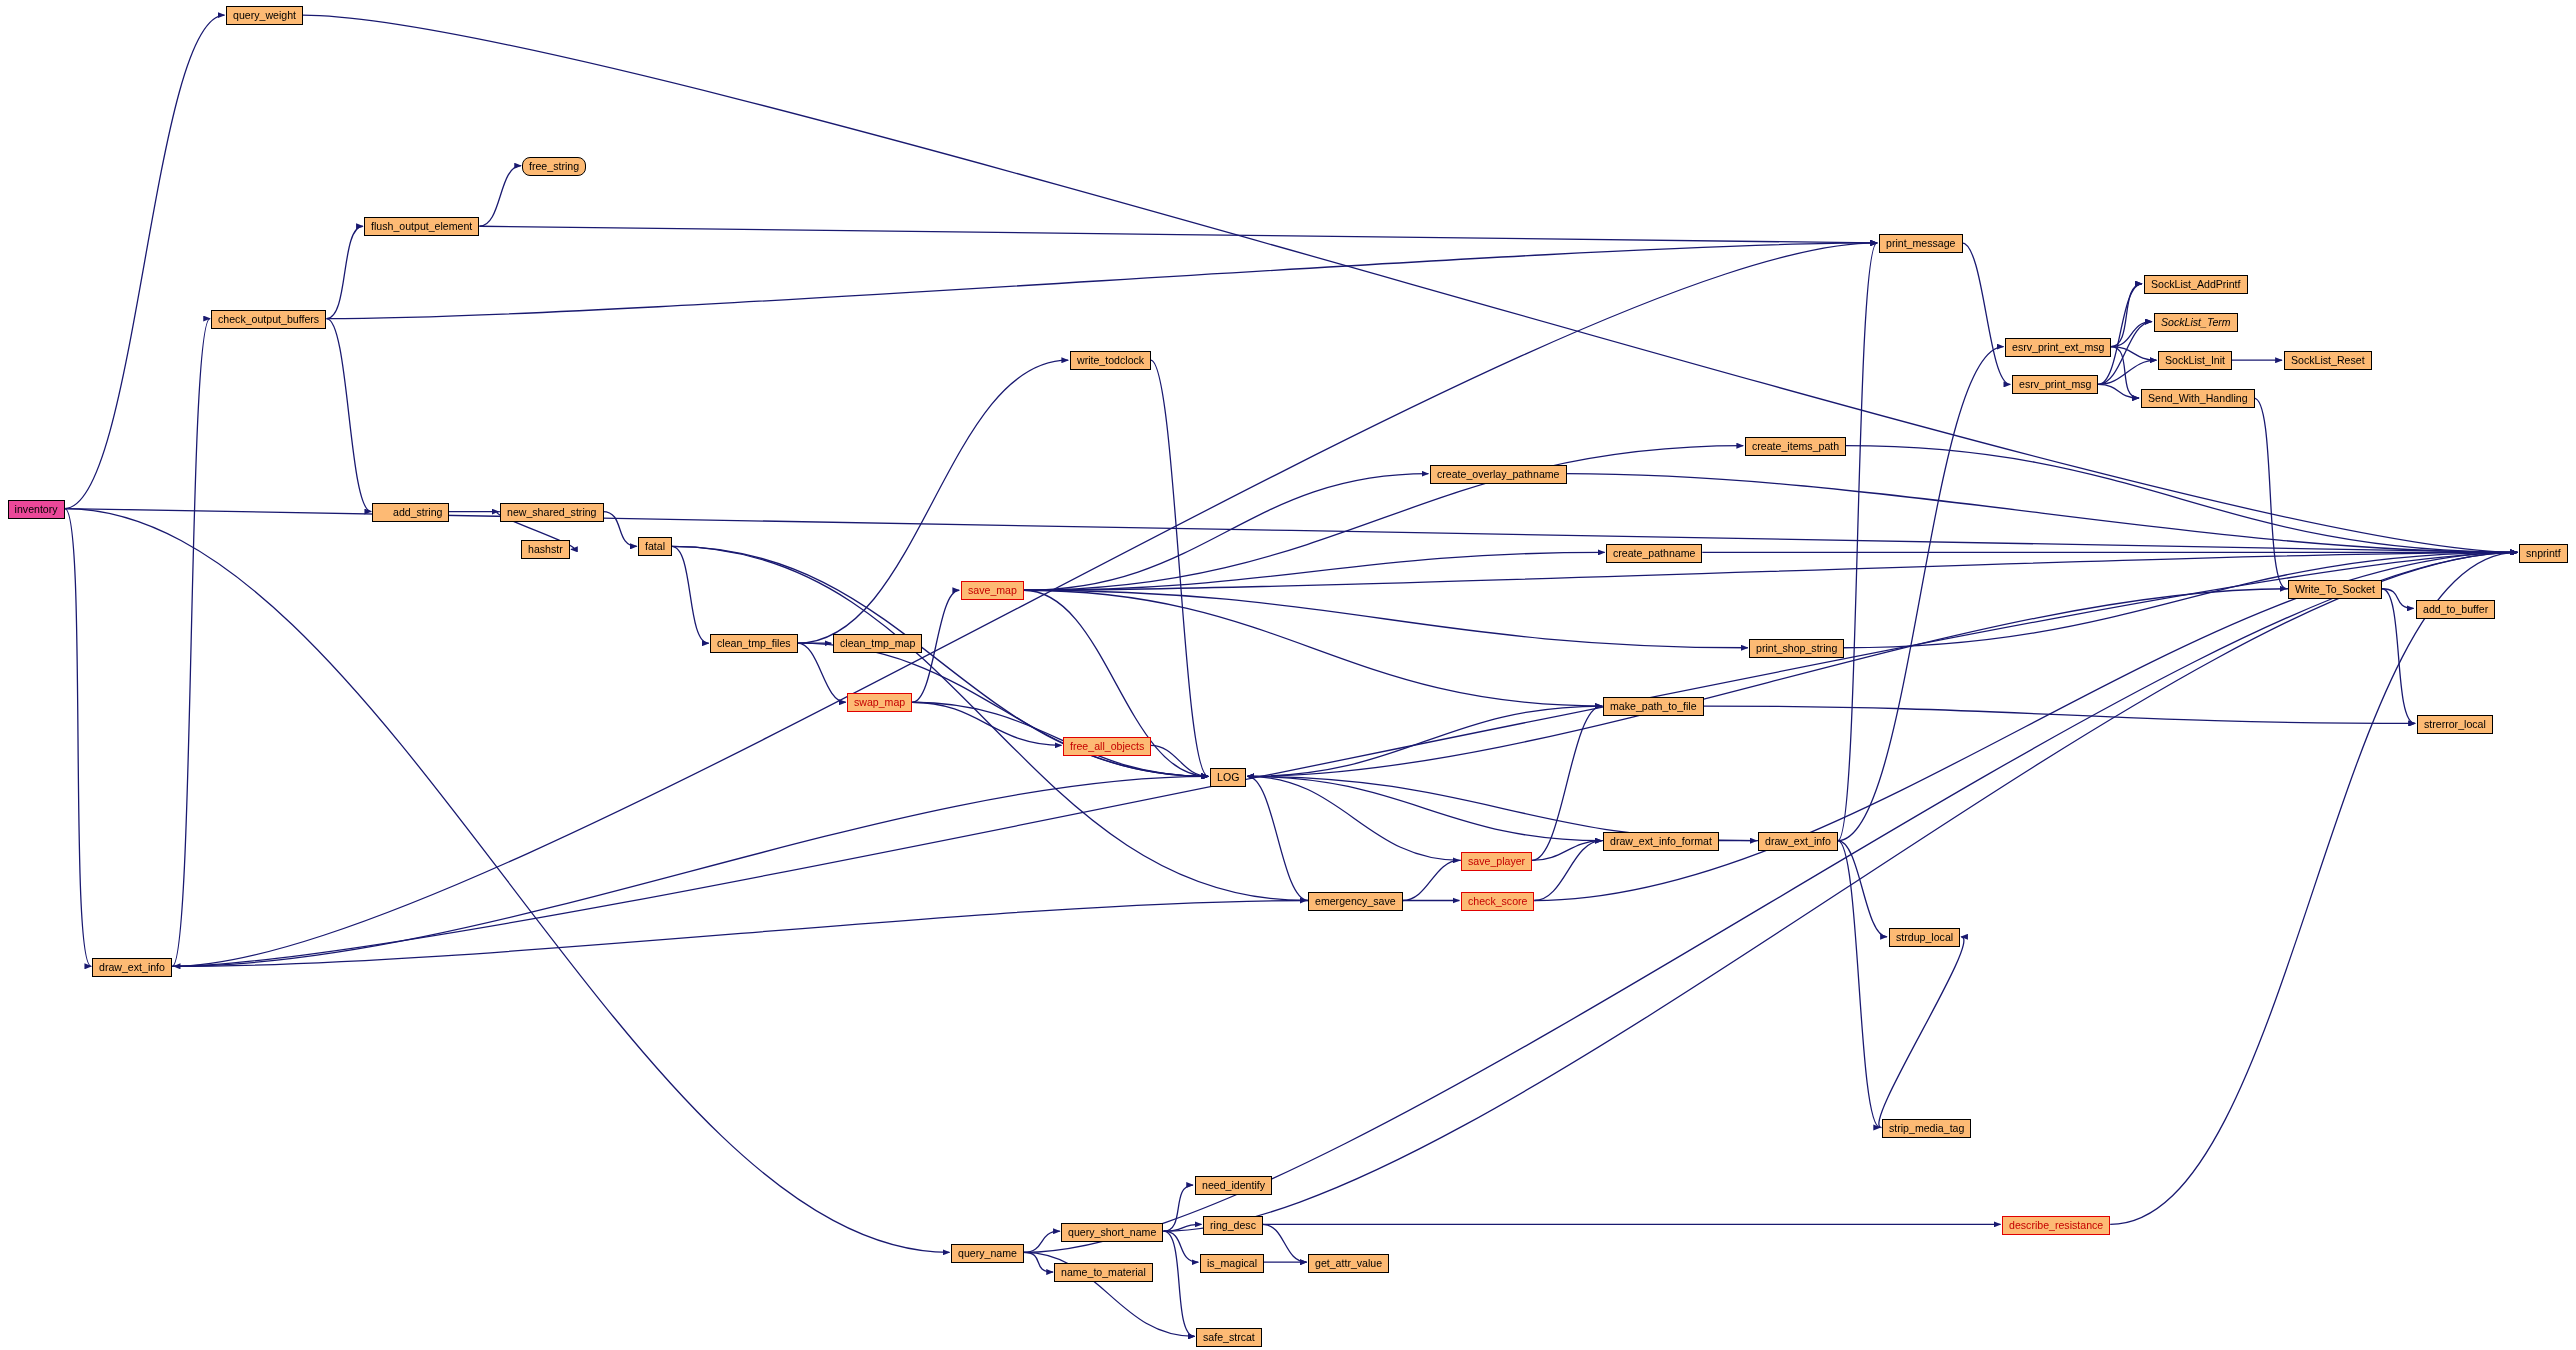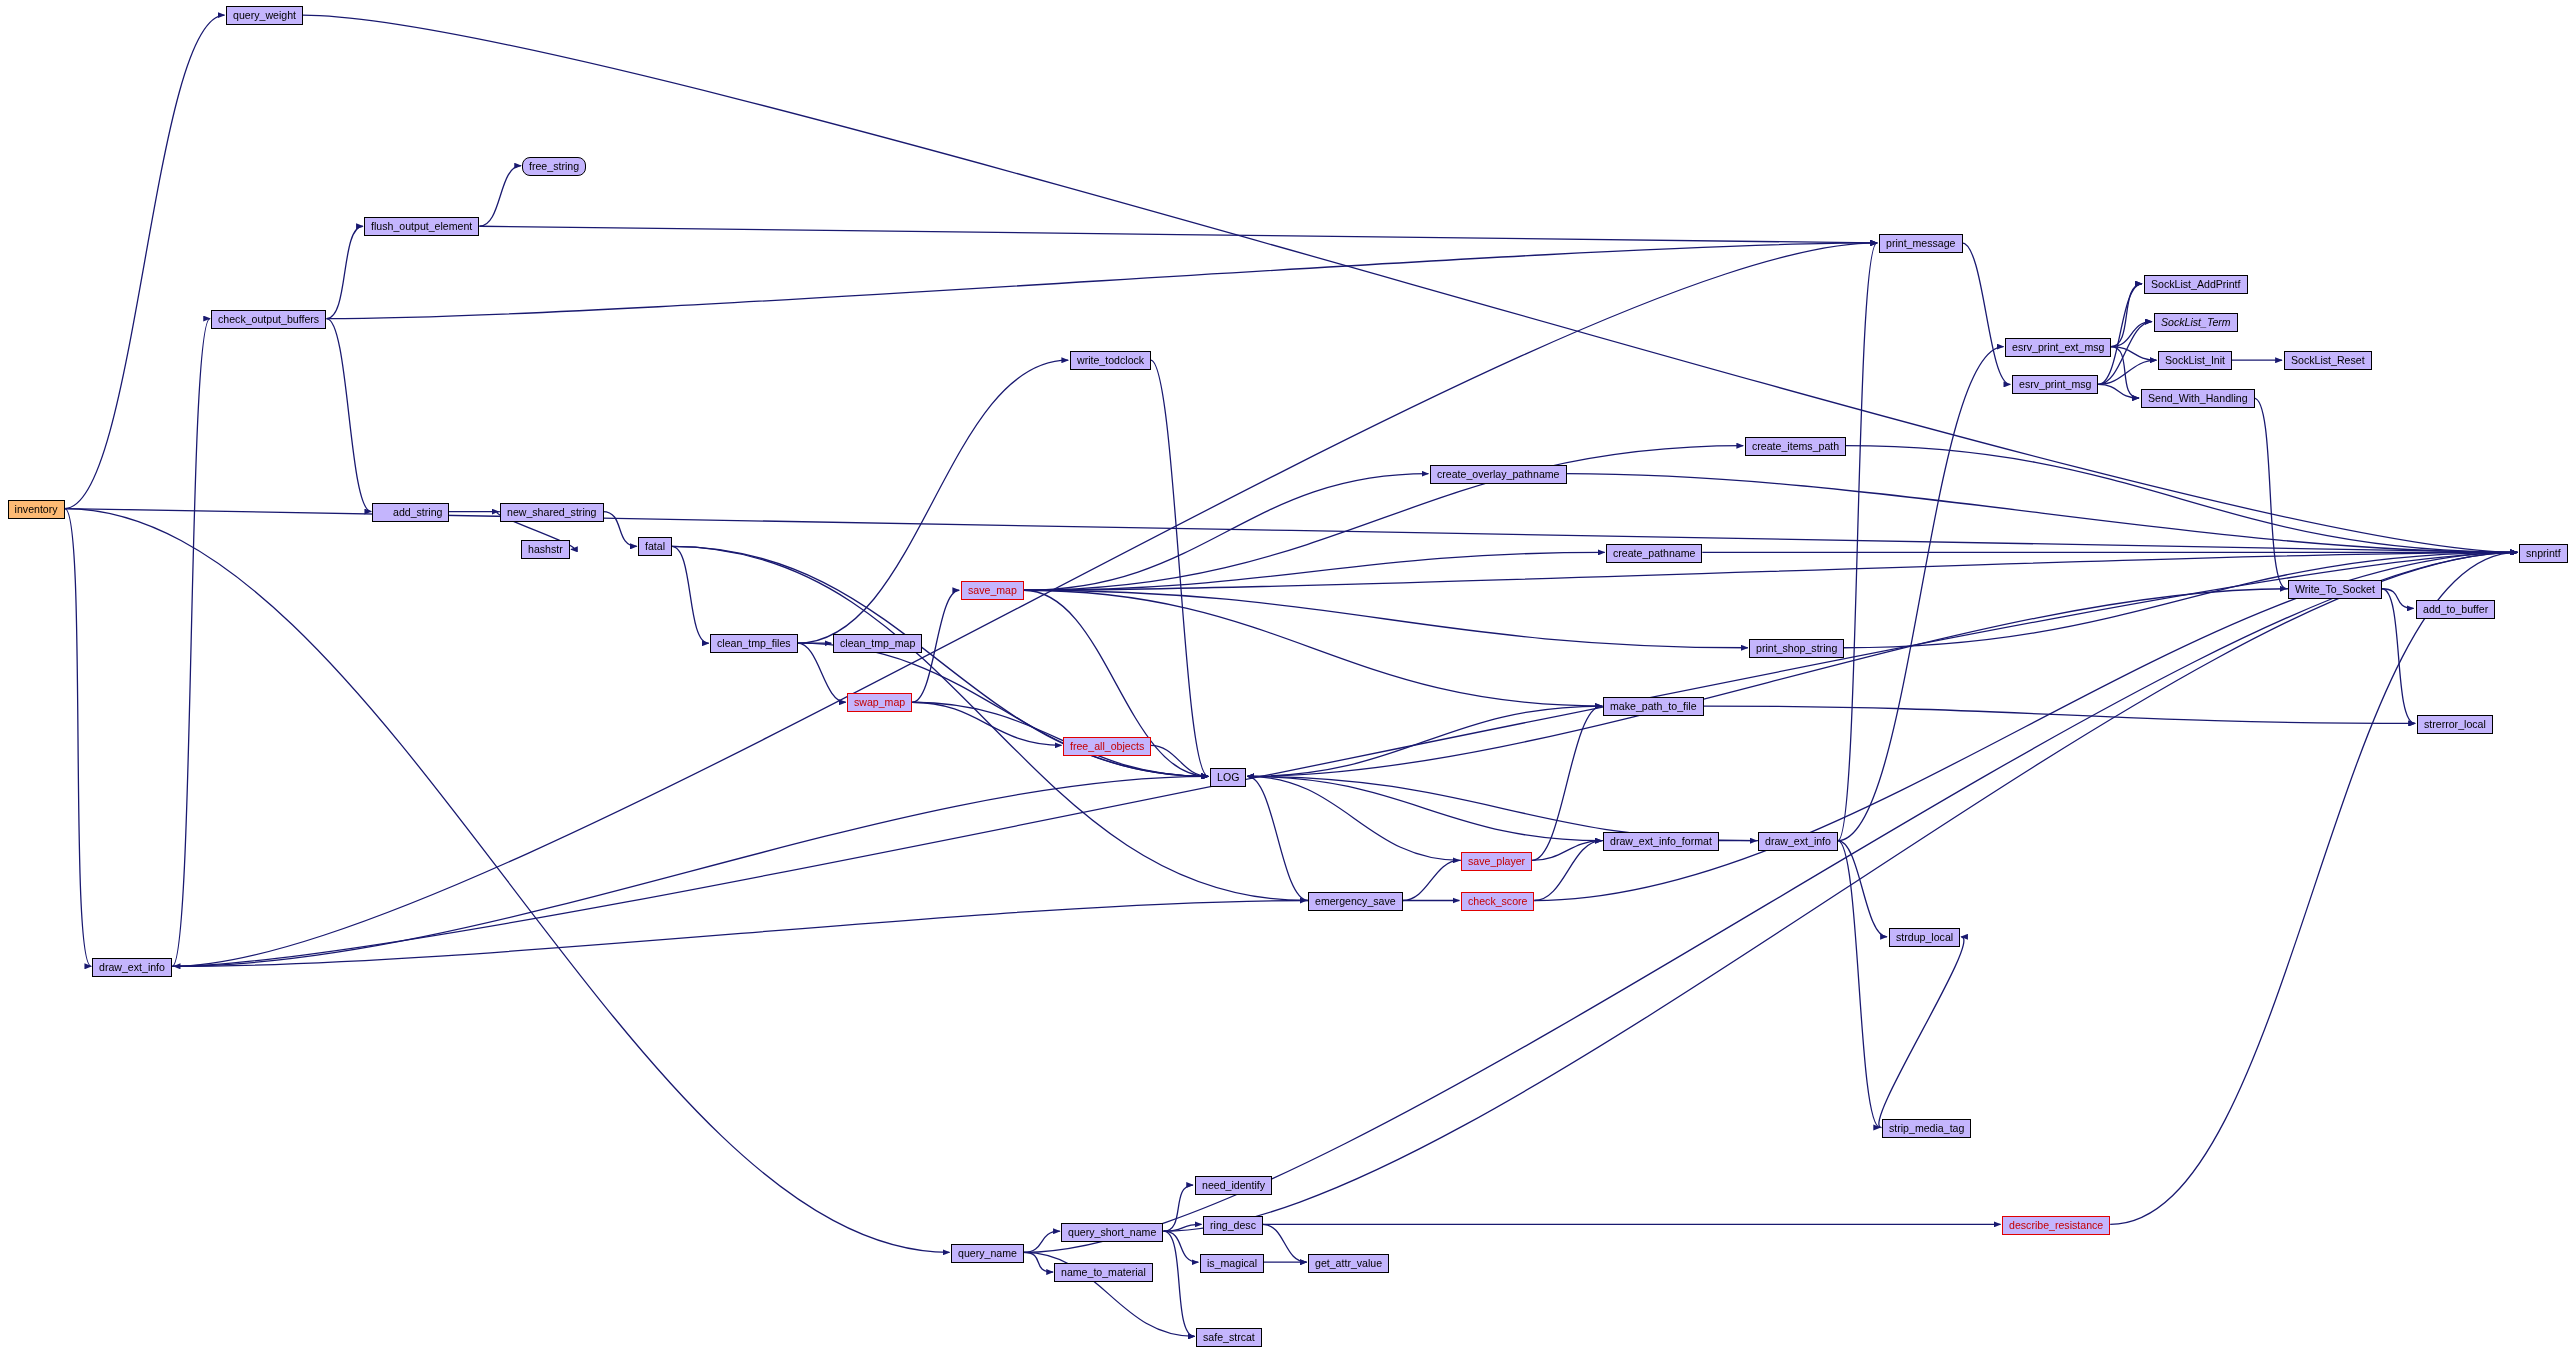--- a/index.html
+++ b/index.html
@@ -18,35 +18,35 @@
   #edges-svg {
     position: absolute;
     left: 0; top: 0;
     width: 2576px;
     height: 1350px;
   }
   .node {
     position: absolute;
     box-sizing: border-box;
     border: 0.8px solid #000000;
-    background: #c4b5fd;
+    background: #fdba74;
     color: #000000;
     font-size: 10.6px;
     line-height: 12px;
     padding: 2.3px 6px;
     white-space: nowrap;
     z-index: 2;
     cursor: pointer;
   }
   .node.highlight {
     border-color: #e00000;
     color: #c40000;
   }
   .node.root {
-    background: #fdba74;
+    background: #ec4899;
     border-color: #000000;
     color: #000000;
   }
   .edge {
     fill: none;
     stroke: #191970;
     stroke-width: 1.7;
   }
 </style>
 </head>

